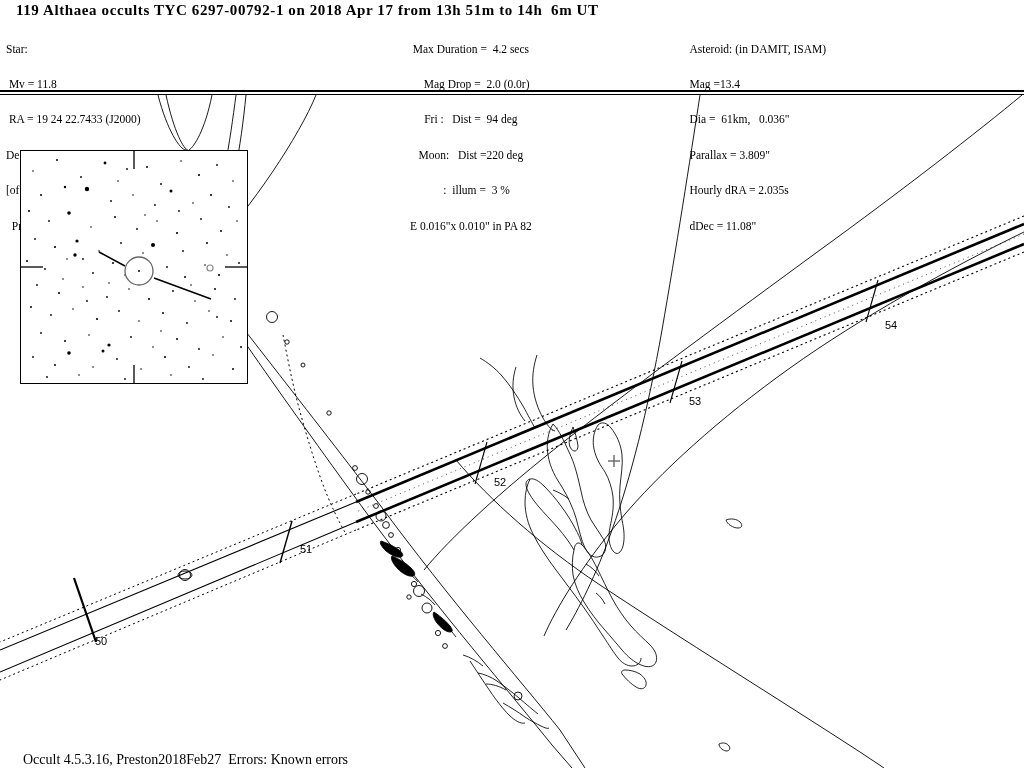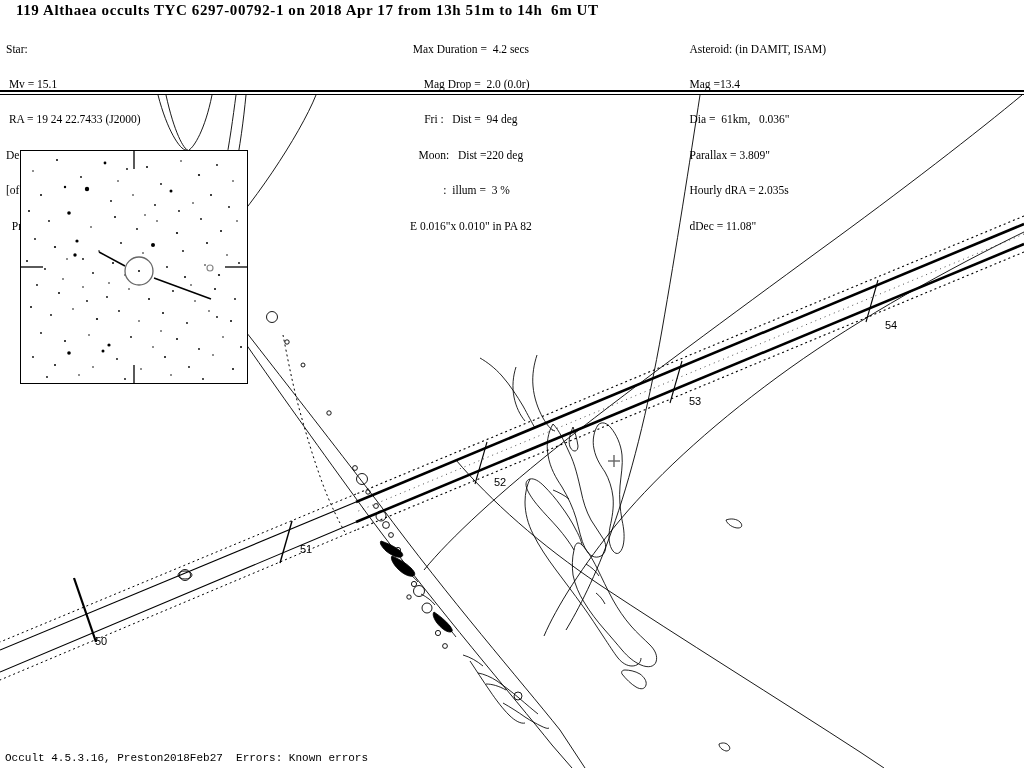--- a/index.html
+++ b/index.html
@@ -77,44 +77,44 @@
     border: 1px solid #000;
     background: #fff;
     box-sizing: border-box;
     overflow: hidden;
   }
   #inset-svg { display: block; }
 
   
   #footer {
     position: absolute;
-    left: 5px;
+    left: 23px;
     top: 752px;
-    font-family: Liberation Mono, monospace;
-    font-size: 11px;
+    font-family: Liberation Serif, serif;
+    font-size: 14px;
     white-space: pre;
     color: #000;
   }
 
   .track-label {
     font-family: "Liberation Sans", "DejaVu Sans", sans-serif;
     font-size: 11px;
     fill: #000;
   }
 </style>
 </head>
 <body>
 
 <div id="header">
 
   <div id="title">119 Althaea occults TYC 6297-00792-1 on 2018 Apr 17 from 13h 51m to 14h  6m UT</div>
 
   <div class="hdr-block" id="hdr-star">
     <span class="hdr-line">Star:</span>
-    <span class="hdr-line"> Mv = 15.1</span>
+    <span class="hdr-line"> Mv = 11.8</span>
     <span class="hdr-line"> RA = 19 24 22.7433 (J2000)</span>
     <span class="hdr-line">Dec = -16  1 37.778    ...</span>
     <span class="hdr-line">[of Date: 19 25 25, -15 59 24]</span>
     <span class="hdr-line">  Prediction of 2018 Feb 27.0</span>
   </div>
 
   <div class="hdr-block" id="hdr-circ">
     <span class="hdr-line">Max Duration =  4.2 secs</span>
     <span class="hdr-line">    Mag Drop =  2.0 (0.0r)</span>
     <span class="hdr-line">Fri :   Dist =  94 deg</span>

